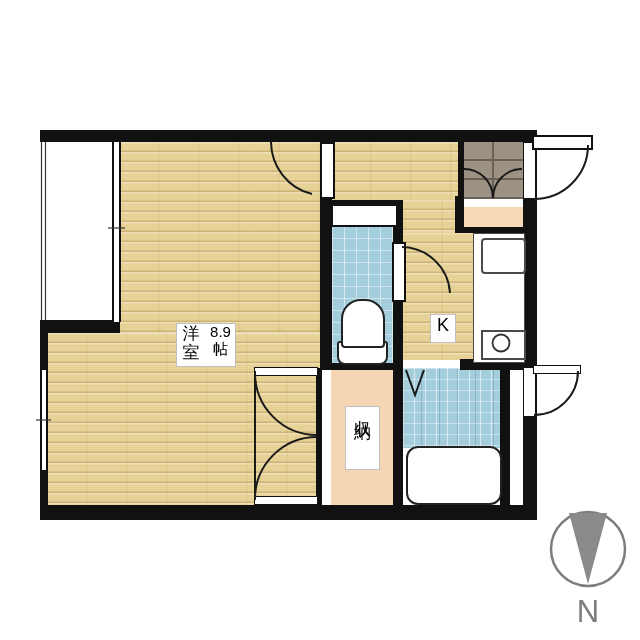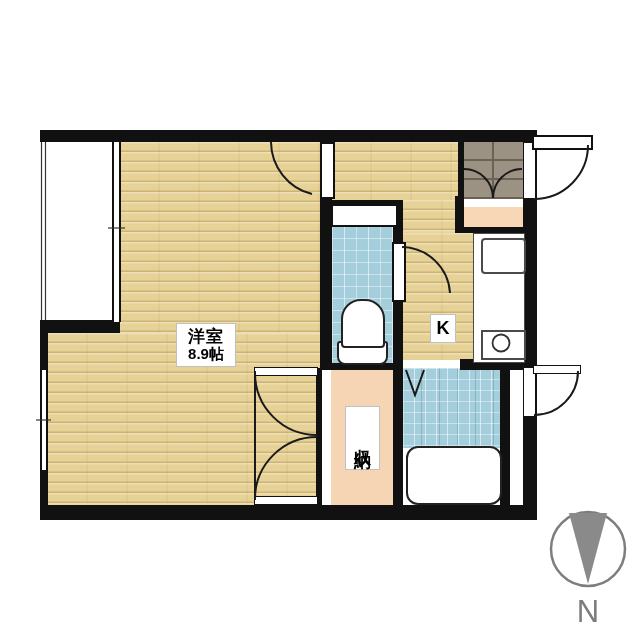--- a/index.html
+++ b/index.html
@@ -41,22 +41,22 @@
   .toilet-tank{position:absolute;background:#fff;border:2px solid var(--fixture-outline);border-radius:3px 3px 8px 8px;}
   .toilet-bowl{position:absolute;background:#fff;border:2px solid var(--fixture-outline);border-radius:20px 20px 4px 4px;}
   .overlay{position:absolute;left:0;top:0;pointer-events:none;}
   .overlay .arc{fill:none;stroke:var(--linework);stroke-width:2;}
   .overlay .thin{fill:none;stroke:#333;stroke-width:1.2;}
   .overlay .compass-ring{fill:none;stroke:#7d7d7d;stroke-width:2.5;}
   .overlay .compass-needle{fill:var(--compass-gray);}
   .overlay .compass-n{fill:#7d7d7d;font-size:31px;font-family:"Liberation Sans","DejaVu Sans",sans-serif;}
   
   .label{position:absolute;background:#fff;border:1px solid #c0c0c0;color:#000;
-         display:flex;flex-direction:column;align-items:center;justify-content:center;
-         font-weight:700;text-align:center;}
+         display:flex;flex-direction:row;align-items:flex-start;justify-content:center;
+         font-weight:400;text-align:center;}
   .room-label{left:176px;top:323px;width:58px;height:42px;font-size:17px;line-height:1.12;letter-spacing:1px;}
   .room-label .area{font-size:15px;letter-spacing:0;}
   .k-label{left:430px;top:314px;width:24px;height:27px;font-size:18px;}
   .closet-label{left:345px;top:406px;width:33px;height:62px;font-size:17px;}
   .v-text{writing-mode:vertical-rl;text-orientation:upright;letter-spacing:3px;}
 </style>
 </head>
 <body>
 
 <div class="plan">

